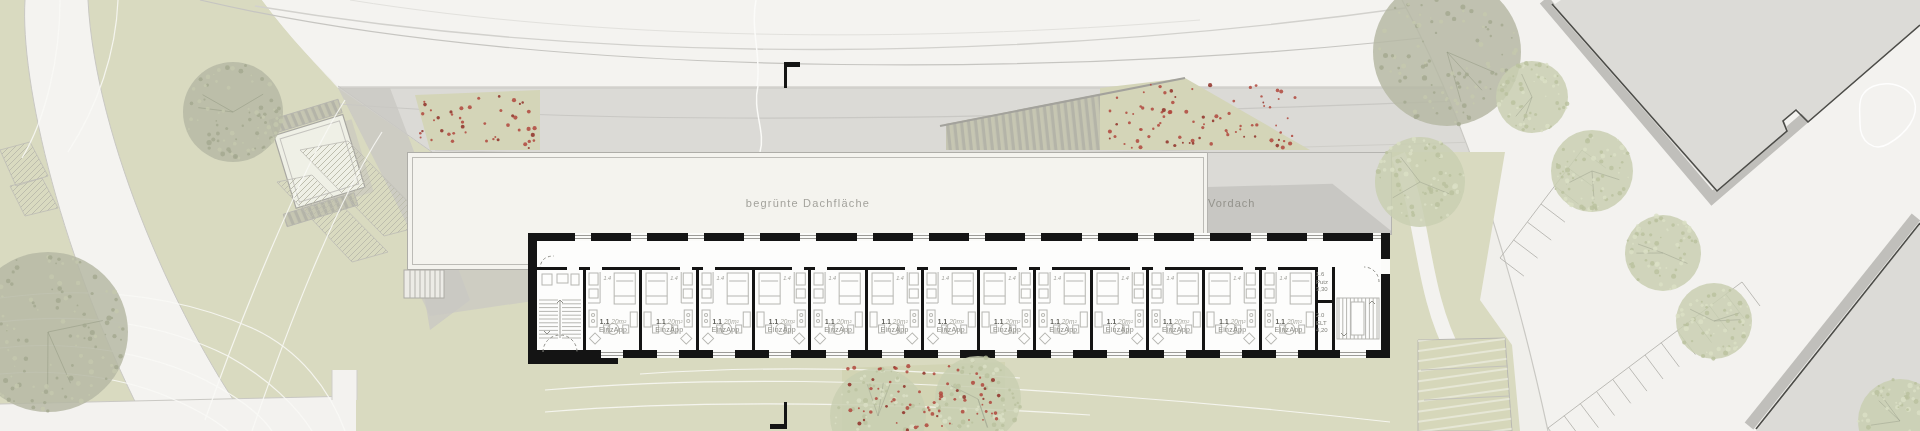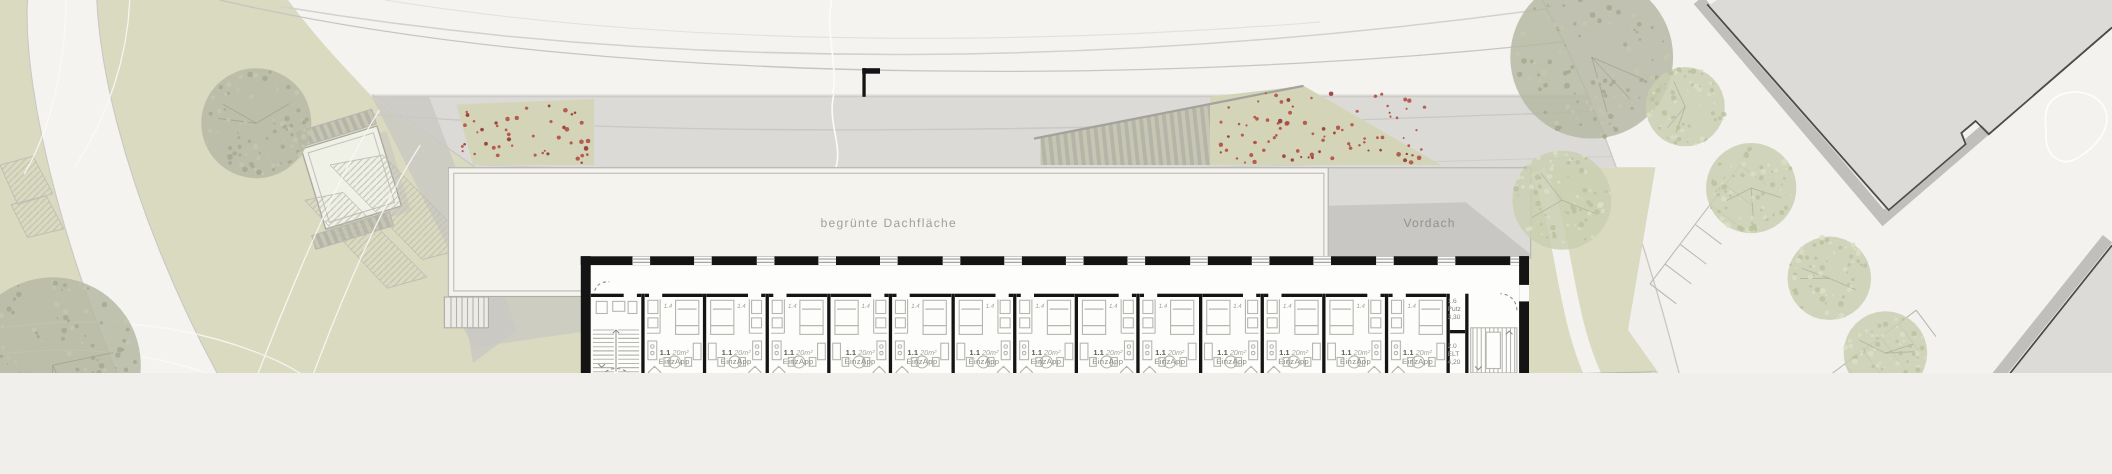--- a/index.html
+++ b/index.html
@@ -1,32 +1,32 @@
 <!DOCTYPE html>
 <html><head>
 <meta charset="utf-8">
 <style>
   html,body{margin:0;padding:0;background:#f0efeb;}
-  #stage{position:relative;width:1920px;height:339px;overflow:hidden;
+  #stage{position:relative;width:1920px;height:431px;overflow:hidden;
          font-family:"Liberation Sans",sans-serif;background:#f0efeb;}
   #stage svg.layer{position:absolute;left:0;top:0;pointer-events:none;}
   .abs{position:absolute;}
   
   #roof{position:absolute;left:407px;top:152px;width:800px;height:116px;
         background:#f4f3ee;border:1px solid #aeada8;z-index:2;}
   #roof::after{content:"";position:absolute;left:4px;top:4px;right:4px;bottom:4px;
         border:1px solid #bcbbb6;}
   .roof-label{position:absolute;left:0;right:0;top:44px;text-align:center;
         font-size:11px;letter-spacing:1.2px;color:#a3a29c;z-index:3;}
   
   #vordach{position:absolute;left:1207px;top:152px;width:183px;height:81px;
         background:#dbdad6;border:1px solid #b5b4b0;z-index:2;}
   #vordach .shadow{position:absolute;inset:0;background:#c8c7c3;
         clip-path:polygon(0% 42%,68% 38%,100% 96%,100% 100%,0% 100%);}
-  .canopy-label{position:absolute;left:0;right:0;top:44px;text-align:center;
+  .canopy-label{position:absolute;left:0;right:0;top:44px;
         font-size:11px;letter-spacing:1px;color:#94938c;}
   
   #building{position:absolute;left:528px;top:233px;width:862px;height:131px;z-index:4;}
   #building .interior{position:absolute;left:4px;top:6px;width:854px;height:115px;background:#fdfdfc;}
   .wall{position:absolute;background:#141414;}
   .gap{position:absolute;background:#fbfbf9;}
   .gap .gl{position:absolute;left:0;right:0;height:1px;background:#9c9b97;}
   .room-label{position:absolute;width:54px;text-align:center;line-height:8px;}
   .room-label .u{font-size:6.5px;color:#9f9f98;white-space:nowrap;}
   .room-label .u b{color:#5b5b55;font-weight:bold;letter-spacing:.2px;}

